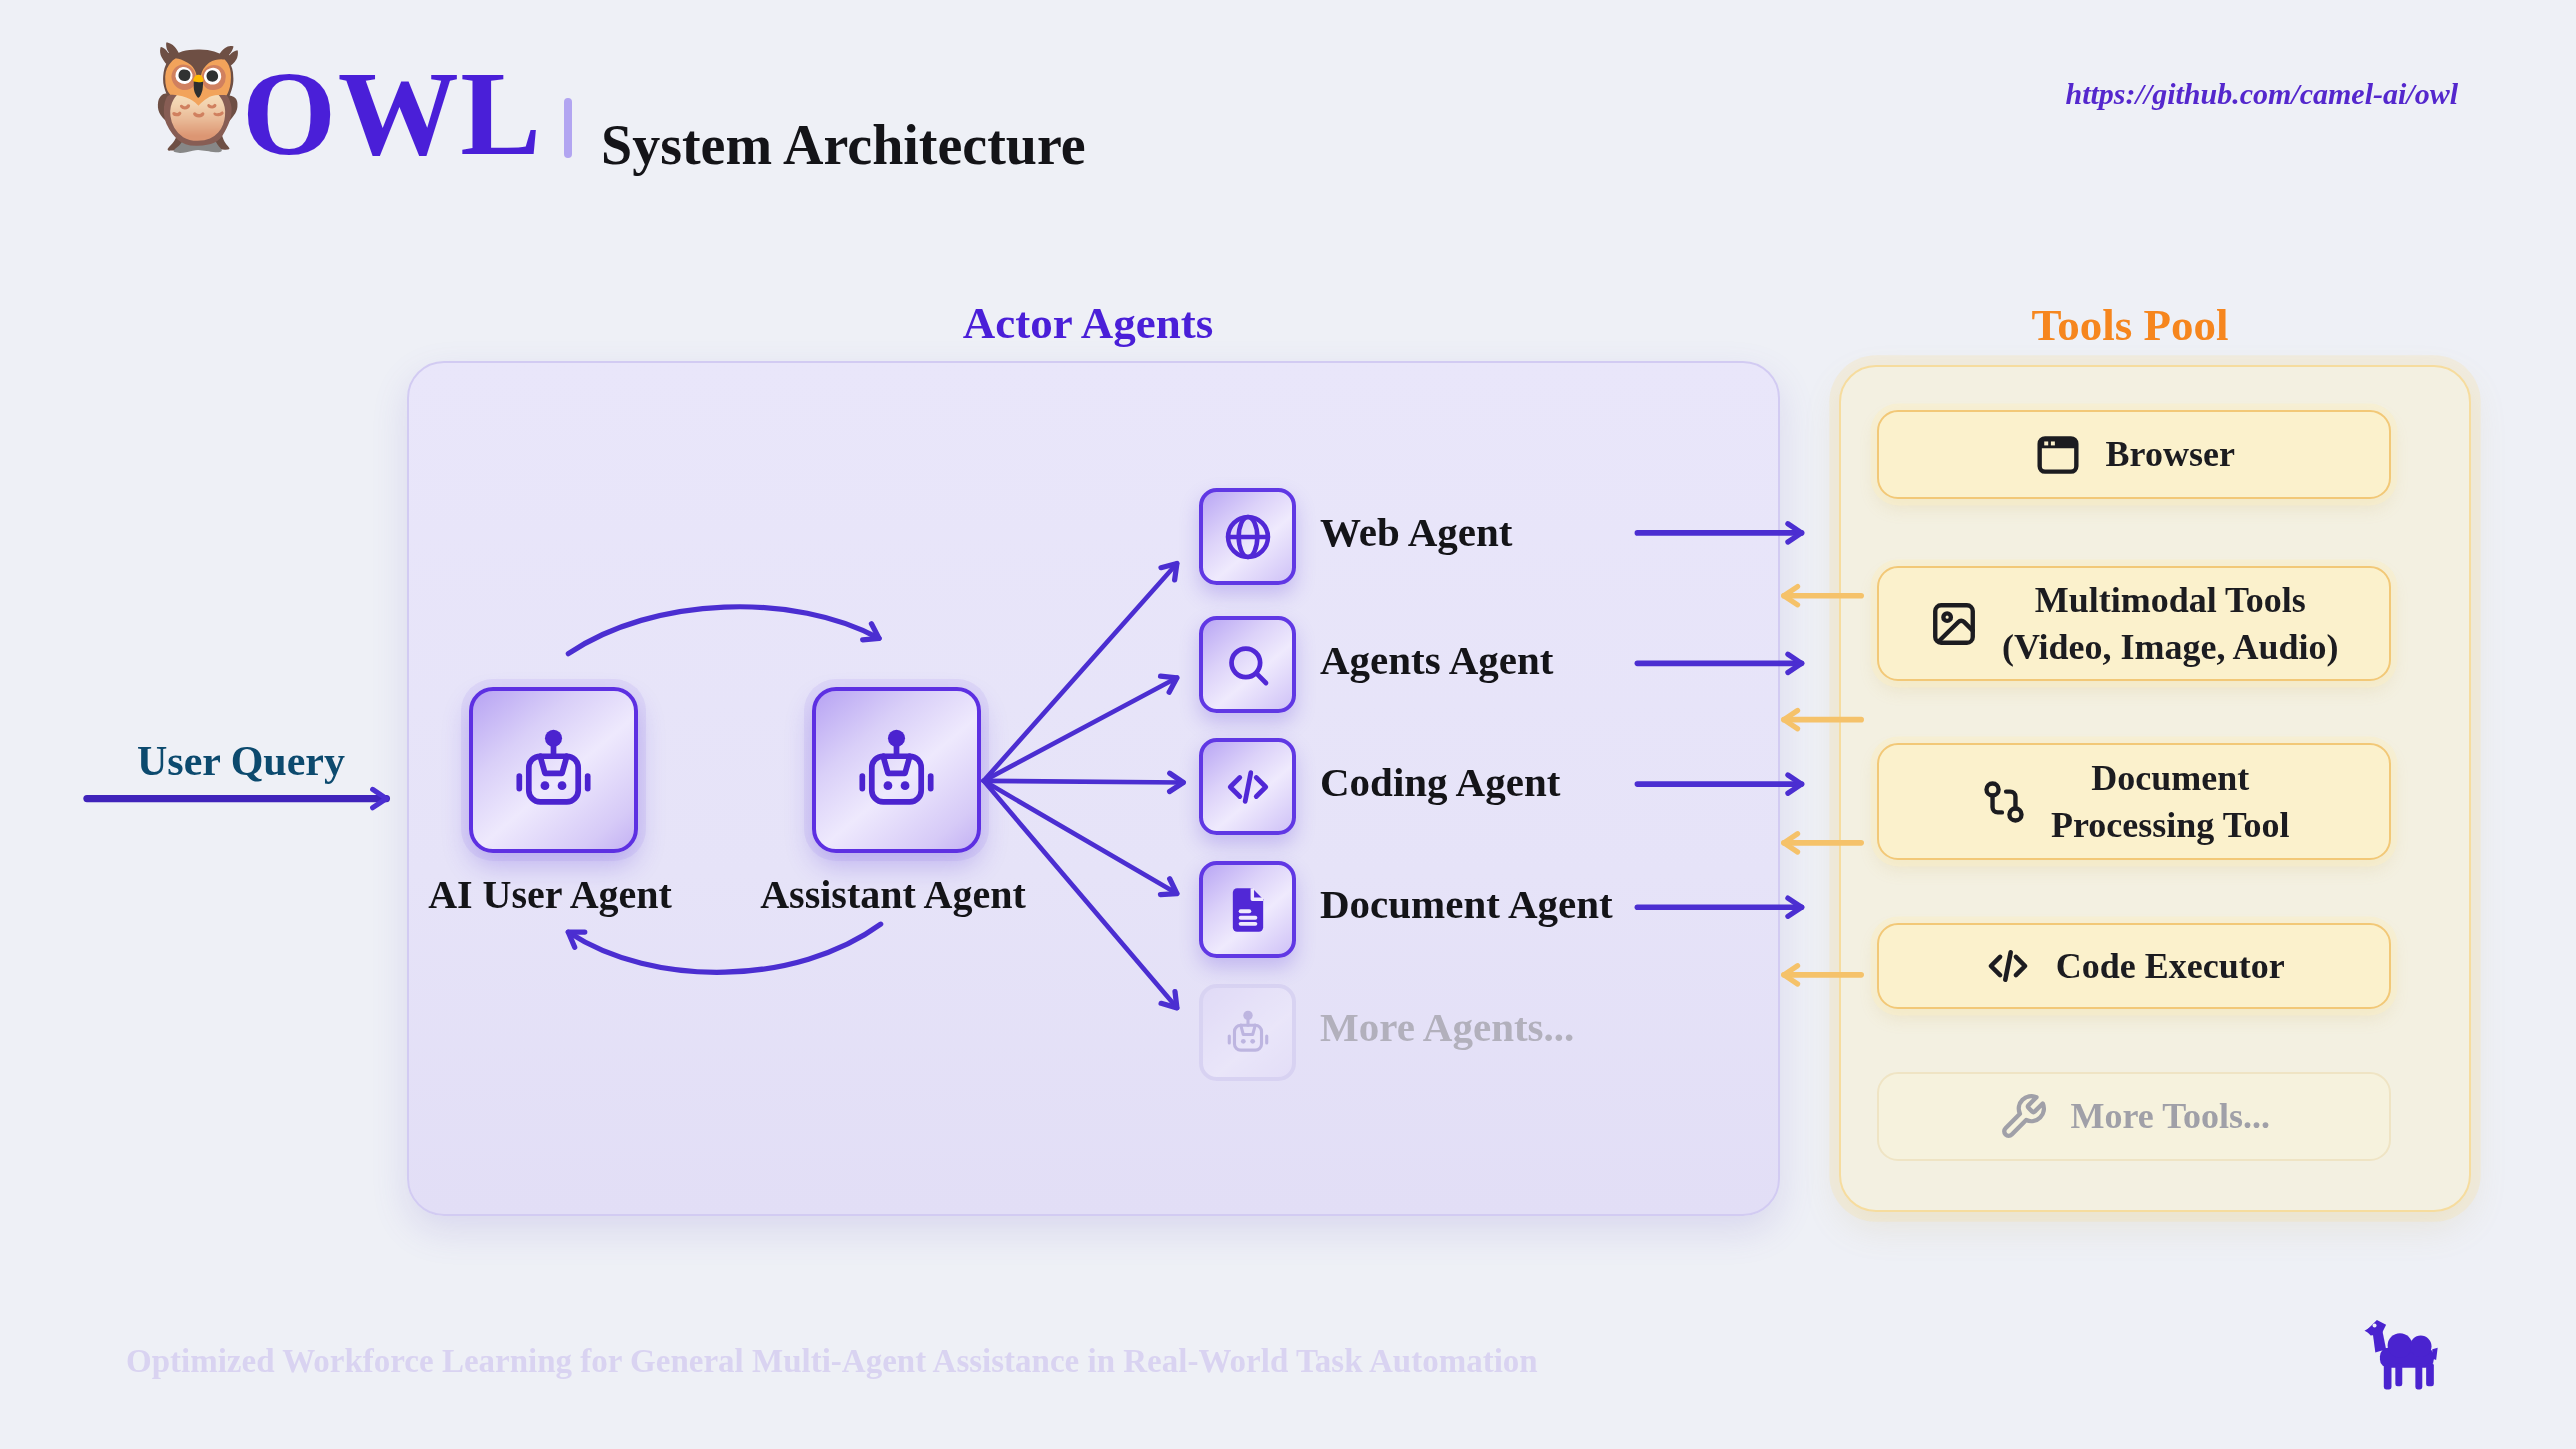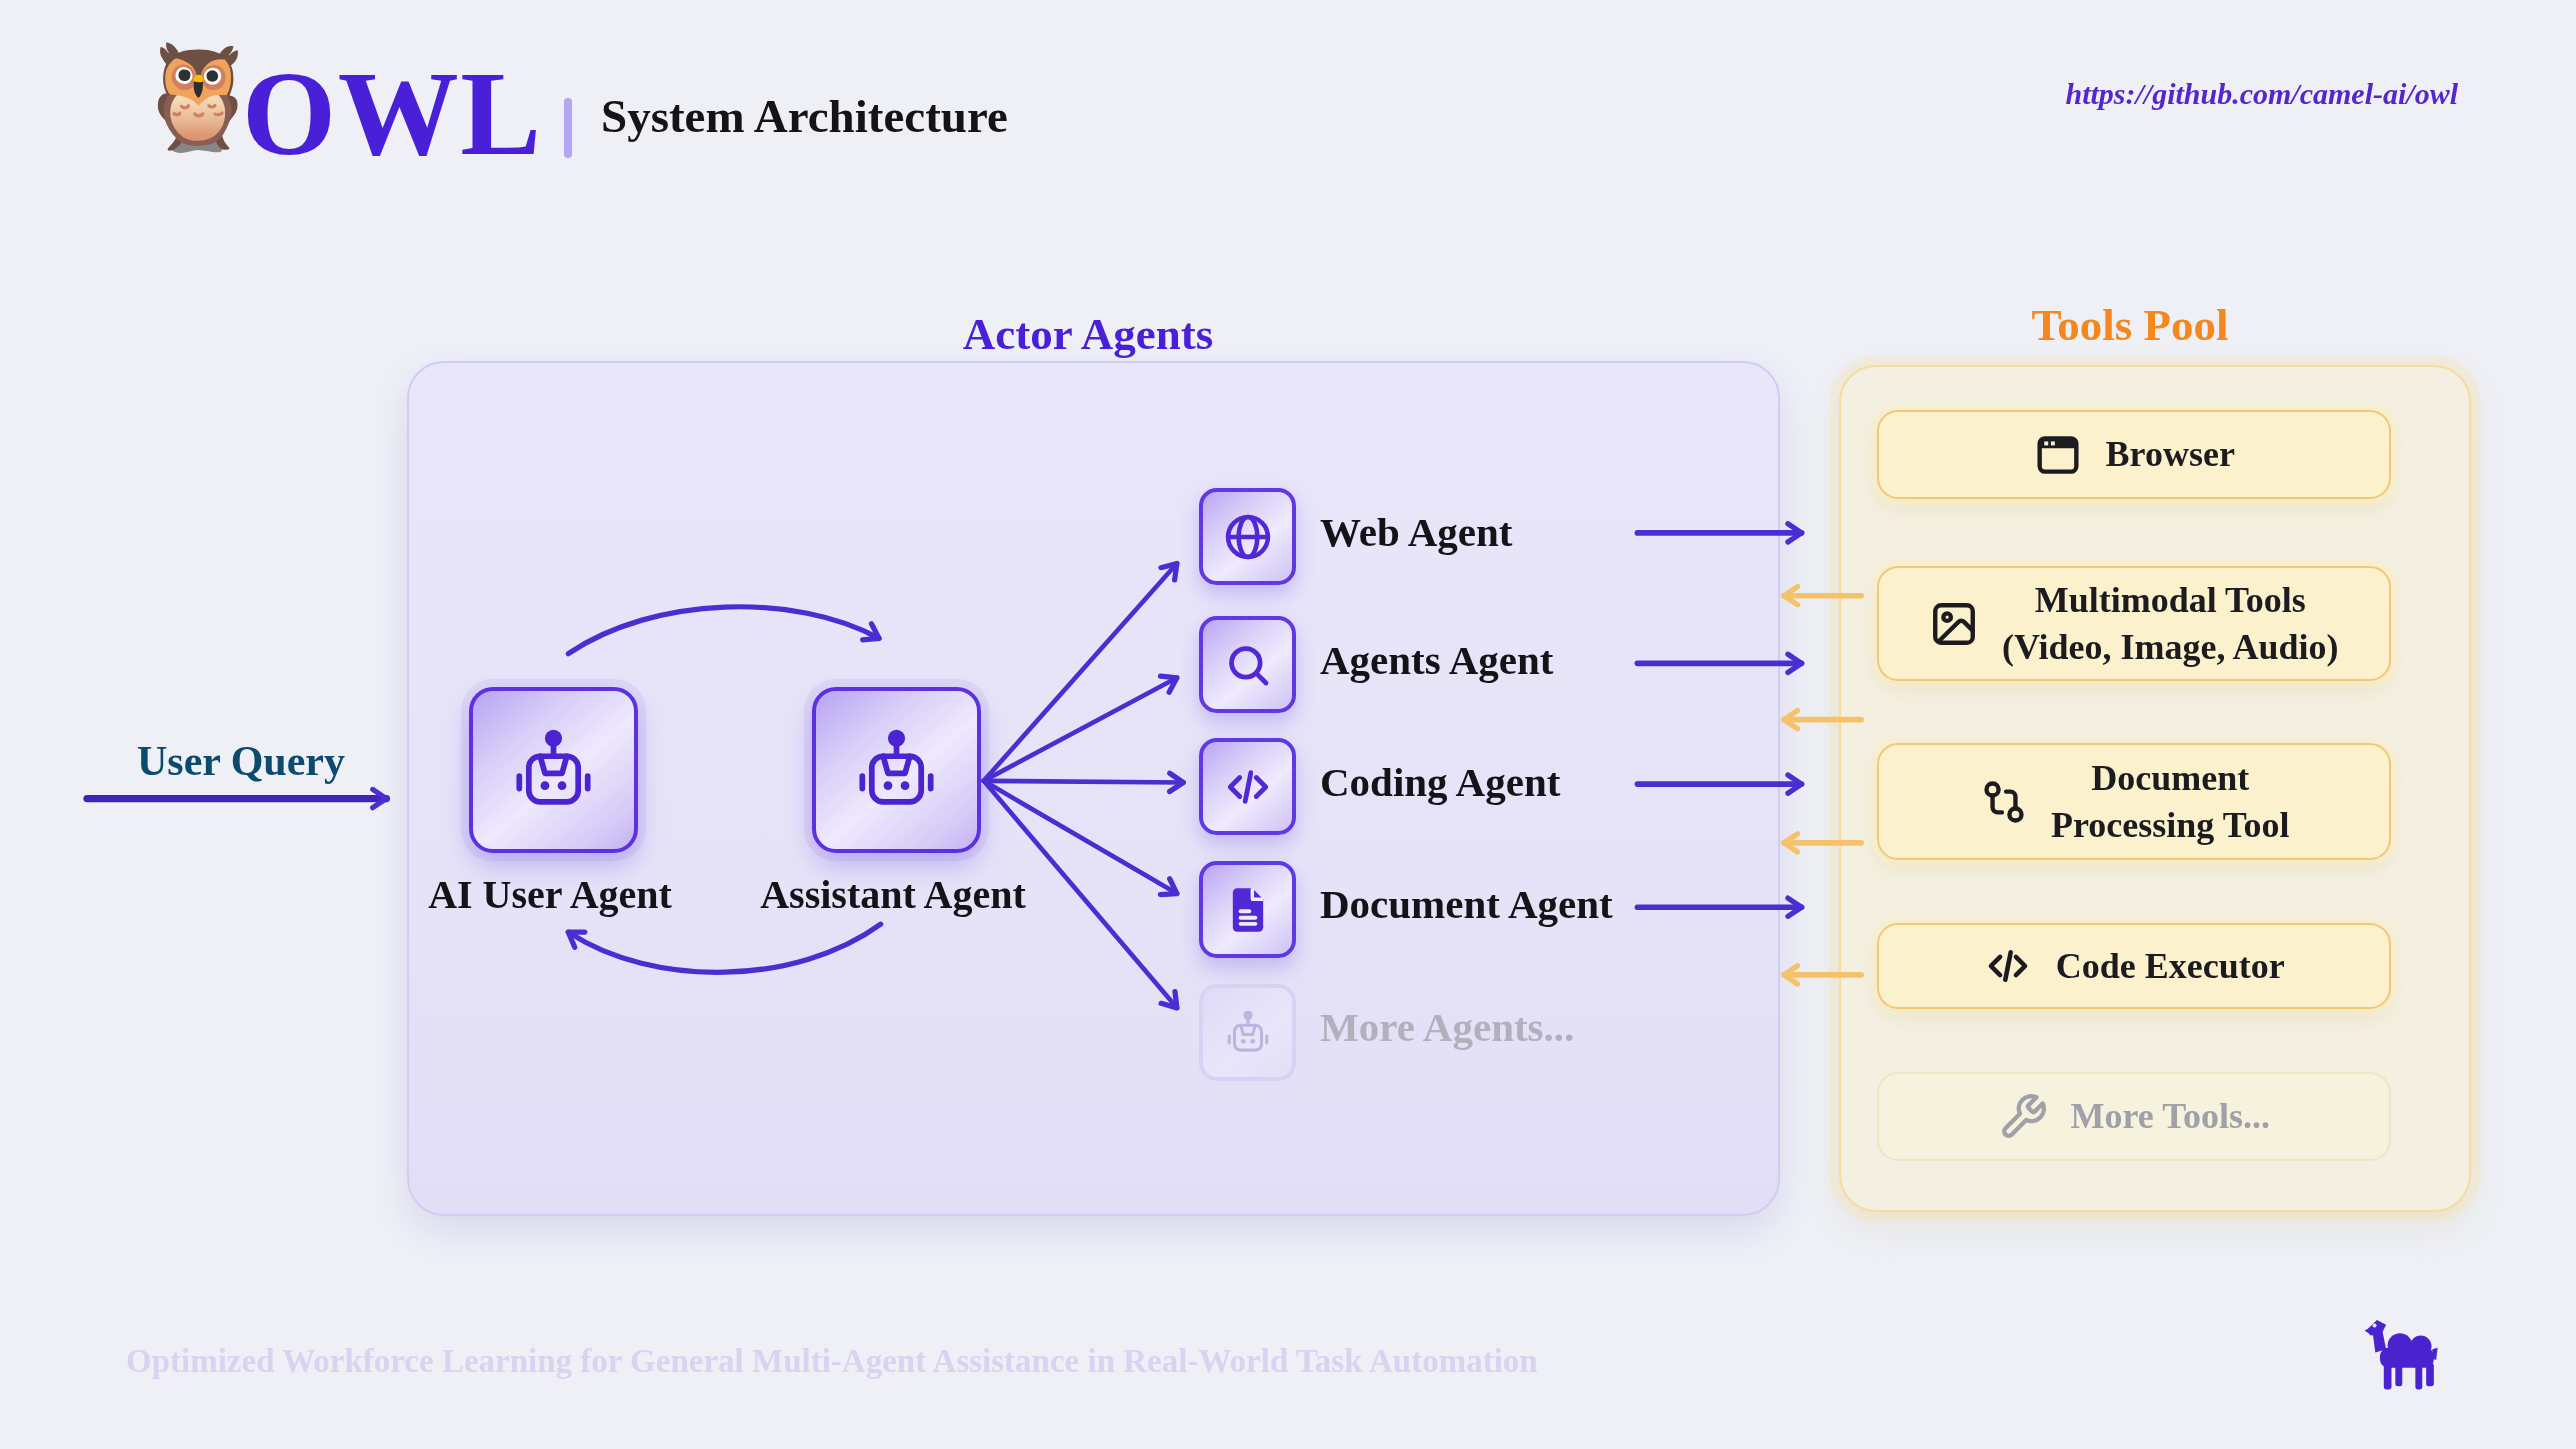--- a/index.html
+++ b/index.html
@@ -7,21 +7,21 @@
     position:relative;width:2576px;height:1449px;overflow:hidden;
     background:#eef0f6;
     font-family:"Liberation Serif","DejaVu Serif",serif;
   }
   .abs{position:absolute;}
 
   
   .owl-glyph{font-size:103px;line-height:1;font-family:"DejaVu Sans",sans-serif;}
   .brand{font-size:121px;font-weight:700;color:#4a1fd8;letter-spacing:1.6px;line-height:1;}
   .hsep{width:8px;height:60px;background:#b2a5f1;border-radius:4.8px;}
-  .htitle{font-size:47px;font-weight:700;color:#141418;line-height:1;}
+  .htitle{font-size:56px;font-weight:700;color:#141418;line-height:1;margin-top:24px;}
   .repo{font-size:30px;font-weight:700;font-style:italic;color:#5427cd;}
 
   
   .sect-title{font-size:45px;font-weight:700;text-align:center;width:564px;}
   .sect-title.purple{color:#4a1fd8;}
   .sect-title.orange{color:#f6861e;}
 
   
   .actor-box{
     left:407px;top:361px;width:1369px;height:851px;
@@ -166,21 +166,21 @@
   </svg>
 
   <div class="abs" style="left:134px;top:45px;">
     <span class="owl-glyph">🦉</span>
   </div>
   <div class="abs brand" style="left:242px;top:53px;">OWL</div>
   <div class="abs hsep" style="left:564px;top:98px;"></div>
   <div class="abs htitle" style="left:601px;top:93px;">System Architecture</div>
   <div class="abs repo" style="right:118px;top:77px;">https://github.com/camel-ai/owl</div>
 
-  <div class="abs sect-title purple" style="left:806px;top:308px;">Actor Agents</div>
+  <div class="abs sect-title purple" style="left:806px;top:297px;">Actor Agents</div>
   <div class="abs sect-title orange" style="left:1848px;top:299px;">Tools Pool</div>
 
   <div class="abs actor-box"></div>
   <div class="abs tools-box"></div>
 
   <div class="abs uq-label" style="left:48px;top:737px;">User Query</div>
 
   <div class="abs bot-box" style="left:469px;top:687px;">
     <svg viewBox="0 0 100 100" style="color:#4b23cf">
         <use href="#sym-robot"></use>

